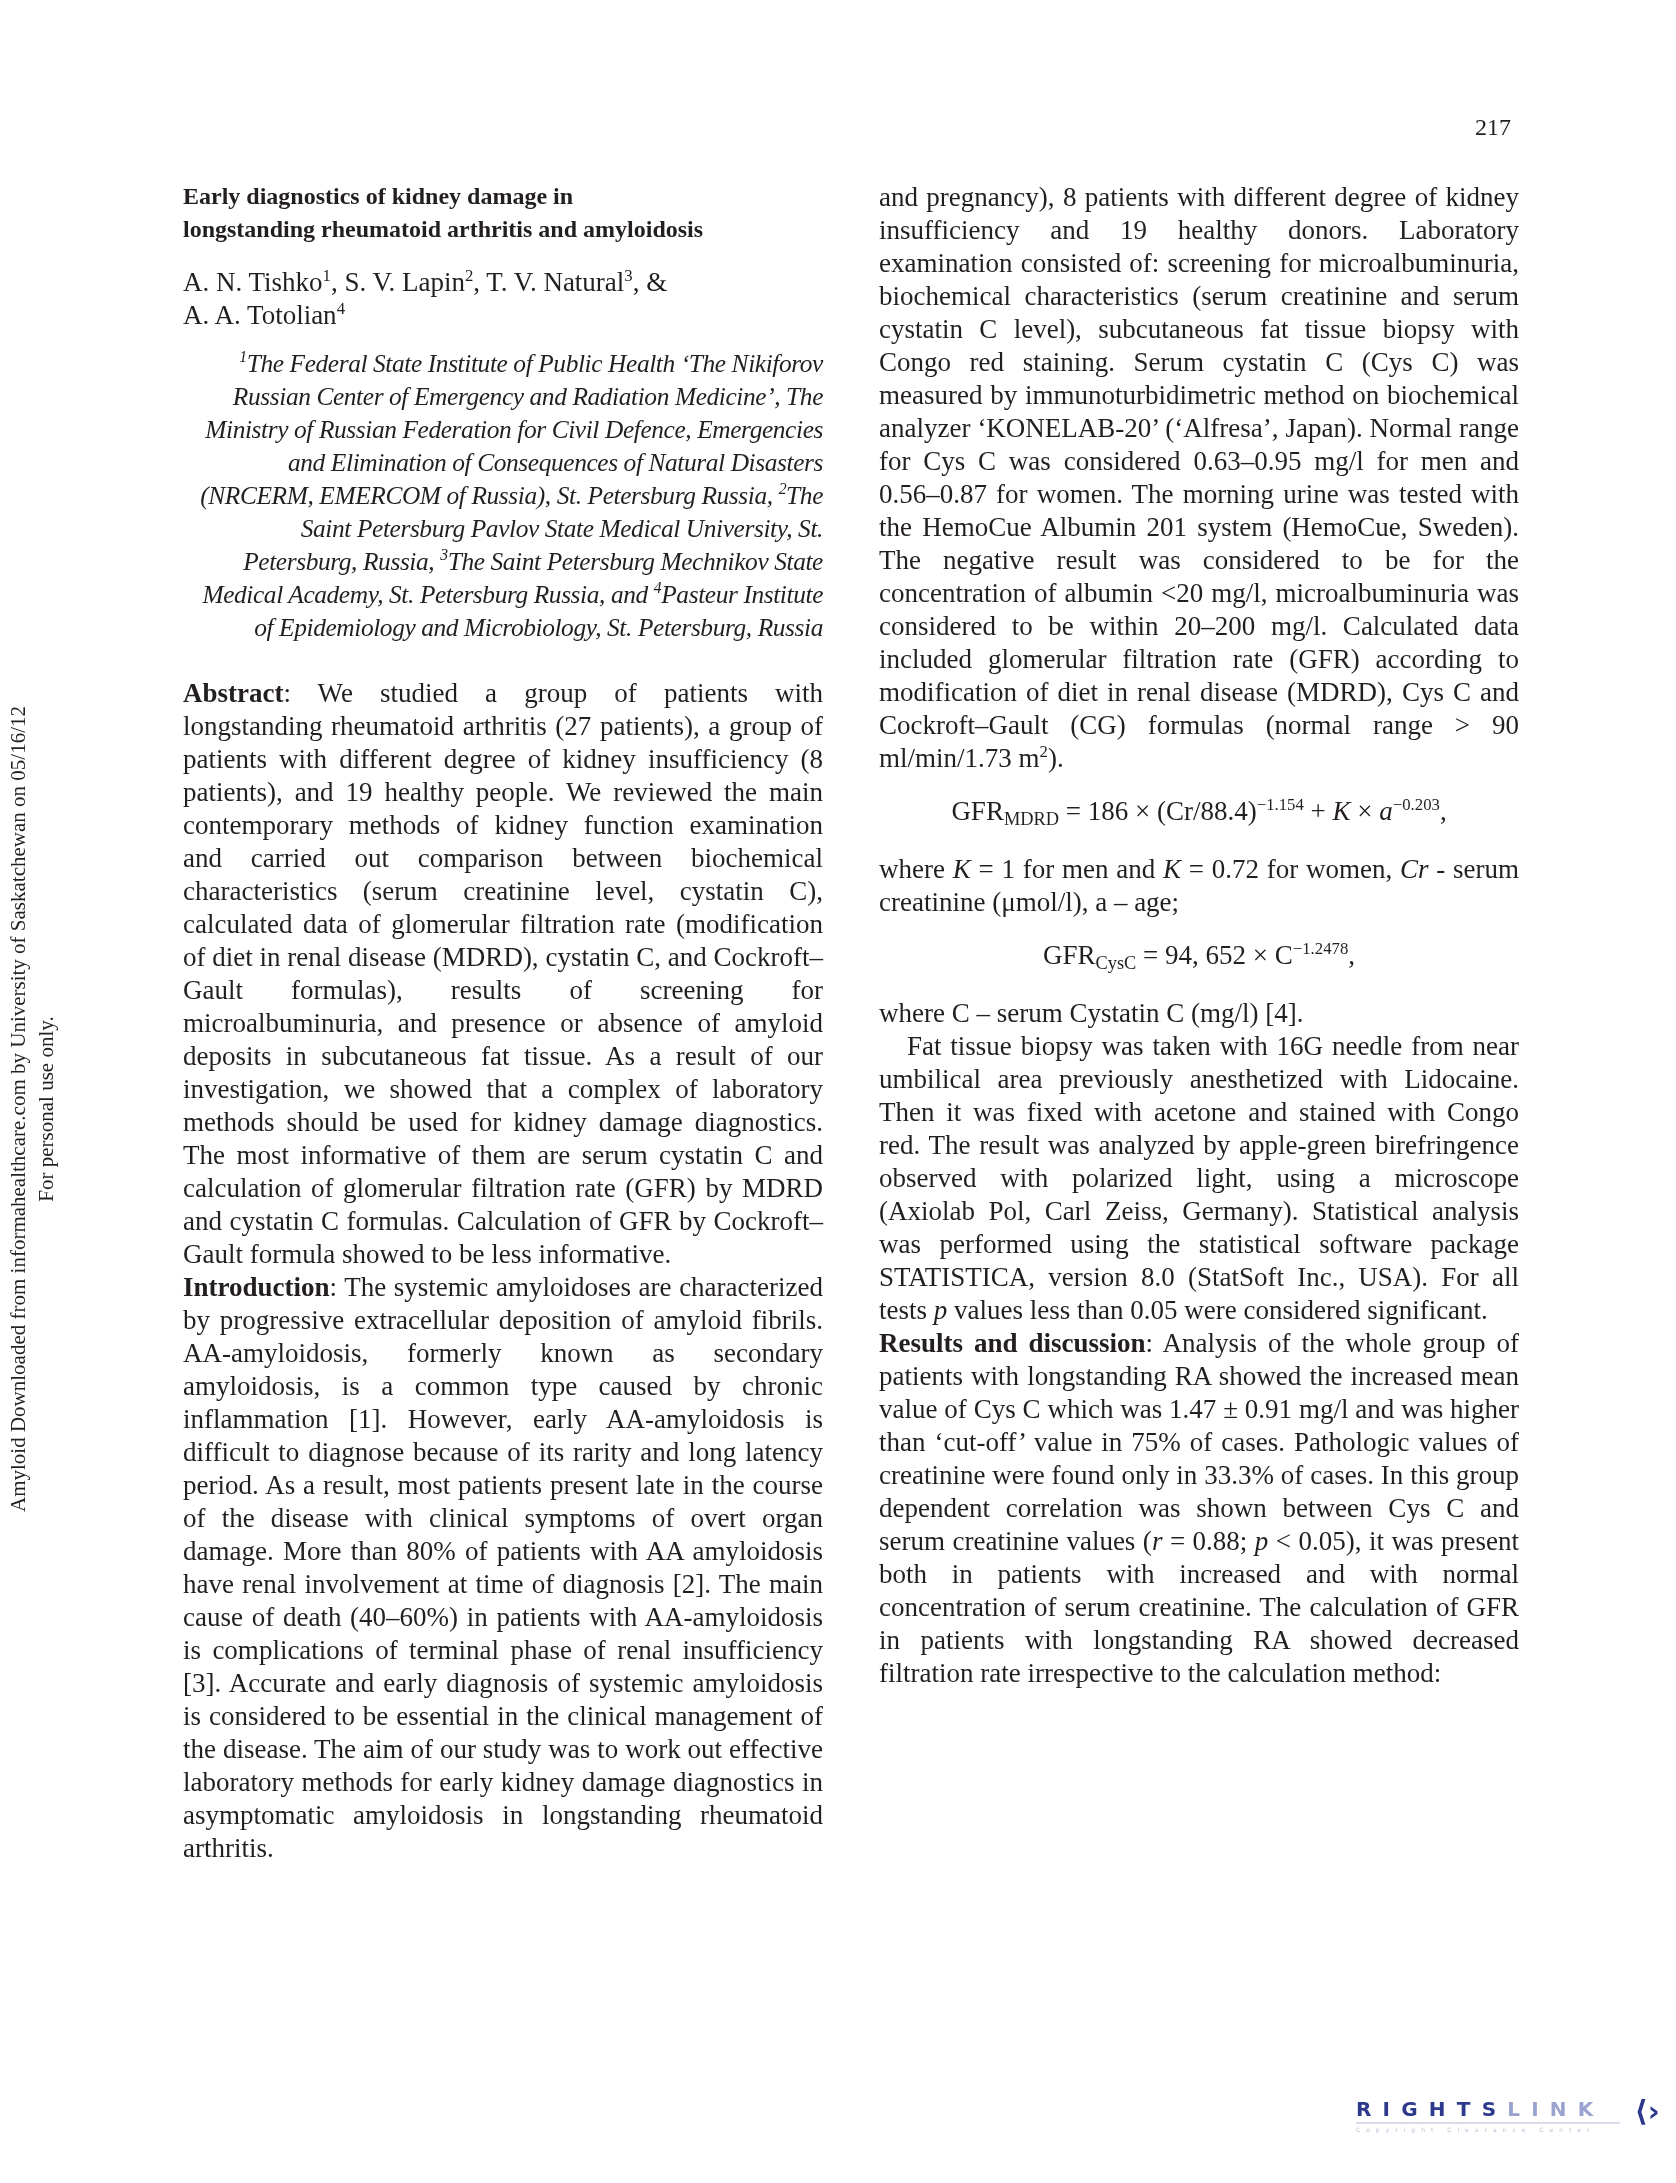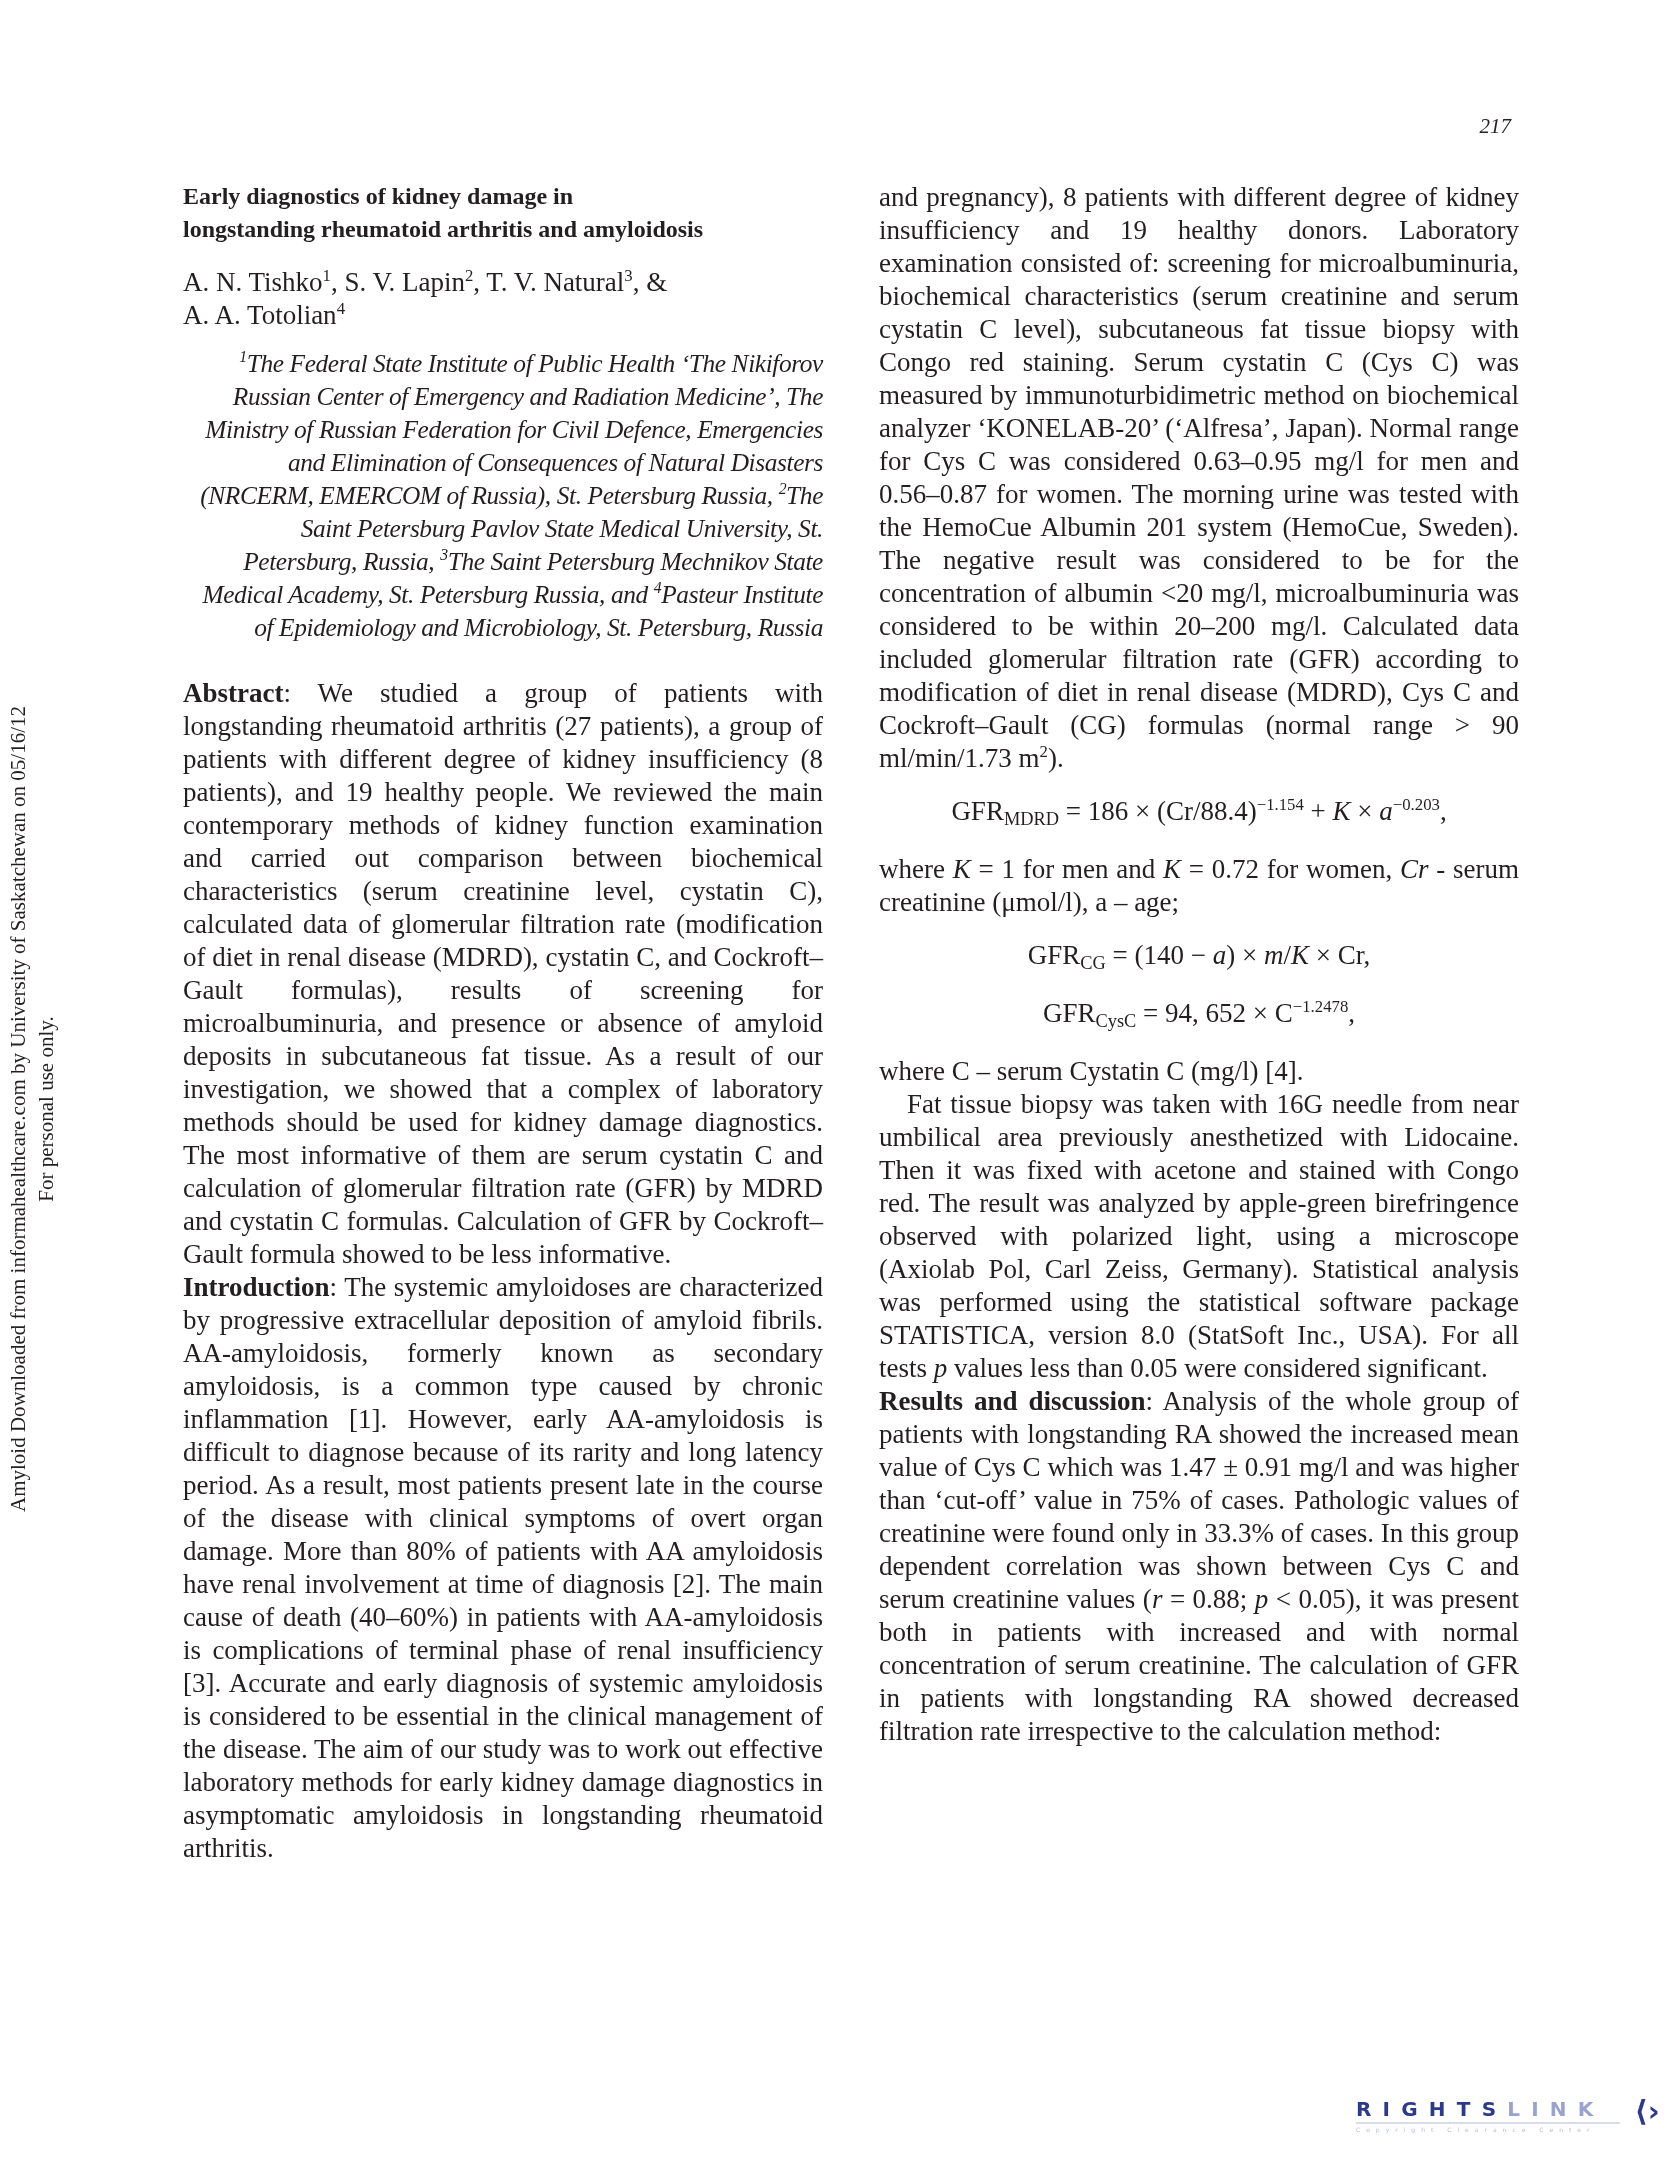--- a/index.html
+++ b/index.html
@@ -1,20 +1,20 @@
 <!DOCTYPE html>
 <html style="font-size:10.6px"><head>
 <meta charset="utf-8">
 <style>
   html, body { margin: 0; padding: 0; background: #ffffff; }
   body {
     width: 1676px; height: 2183px; position: relative; overflow: hidden;
     font-family: "Liberation Serif", "DejaVu Serif", serif; color: #231f20;
   }
-  .page-number { position: absolute; top: 114px; right: 165px; font-size: 21px; font-style: italic; }
+  .page-number { position: absolute; top: 114px; right: 165px; font-size: 24px; }
   .sidebar-note {
     position: absolute; left: 4px; top: 680px;
     width: 53px; height: 858px;
   }
   .sidebar-note .rot {
     position: absolute; left: 0; top: 858px;
     transform: rotate(-90deg); transform-origin: 0 0;
     width: 858px; text-align: center; font-size: 21px; line-height: 28px;
     white-space: nowrap;
   }
@@ -82,21 +82,20 @@
 </div>
 
 <div class="col col-right">
   <p class="p"><span>and pregnancy), 8 patients with different degree of kidney insufficiency and 19 healthy donors. La­boratory examination consisted of: screening for microalbuminuria, biochemical characteristics (ser­um creatinine and serum cystatin C level), sub­cutaneous fat tissue biopsy with Congo red staining. Serum cystatin C (Cys C) was measured by immunoturbidimetric method on biochemical ana­lyzer ‘KONELAB-20’ (‘Alfresa’, Japan). Normal range for Cys C was considered 0.63–0.95 mg/l for men and 0.56–0.87 for women. The morning urine was tested with the HemoCue Albumin 201 system (HemoCue, Sweden). The negative result was considered to be for the concentration of albumin &lt;20 mg/l, microalbuminuria was considered to be within 20–200 mg/l. Calculated data included glomerular filtration rate (GFR) according to modification of diet in renal disease (MDRD), Cys C and Cockroft–Gault (CG) formulas (normal range &gt; 90 ml/min/1.73 m</span><sup>2</sup><span>).</span></p>
 
 
   <div class="formula"><span>GFR</span><sub>MDRD</sub><span> = 186 × (Cr/88.4)</span><sup>−1.154</sup><span> + </span><i>K</i><span> × </span><i>a</i><sup>−0.203</sup><span>,</span></div>
 
   <p class="p"><span>where </span><i>K</i><span> = 1 for men and </span><i>K</i><span> = 0.72 for women, </span><i>Cr</i><span> - serum creatinine (μmol/l), a – age;</span></p>
 
-  <div class="formula"><span>GFR</span><sub>CG</sub><span> = (140 − </span><i>a</i><span>) × </span><i>m</i><span>/</span><i>K</i><span> × Cr,</span></div>
 
 
   <div class="formula"><span>GFR</span><sub>CysC</sub><span> = 94, 652 × C</span><sup>−1.2478</sup><span>,</span></div>
 
   <p class="p">where C – serum Cystatin C (mg/l) [4].</p>
 
   <p class="p indent"><span>Fat tissue biopsy was taken with 16G needle from near umbilical area previously anesthetized with Lidocaine. Then it was fixed with acetone and stained with Congo red. The result was analyzed by apple-green birefringence observed with polarized light, using a microscope (Axiolab Pol, Carl Zeiss, Germany). Statistical analysis was performed using the statistical software package STATISTICA, ver­sion 8.0 (StatSoft Inc., USA). For all tests </span><i>p</i><span> values less than 0.05 were considered significant.</span></p>
 
   <p class="p"><span class="head">Results and discussion</span><span>: Analysis of the whole group of patients with longstanding RA showed the increased mean value of Cys C which was 1.47 ± 0.91 mg/l and was higher than ‘cut-off’ value in 75% of cases. Pathologic values of creatinine were found only in 33.3% of cases. In this group dependent correlation was shown between Cys C and serum creatinine values (</span><i>r</i><span> = 0.88; </span><i>p</i><span> &lt; 0.05), it was present both in patients with increased and with normal concentration of serum creatinine. The calculation of GFR in patients with longstanding RA showed decreased filtration rate irrespective to the calculation method:</span></p>
 </div>

